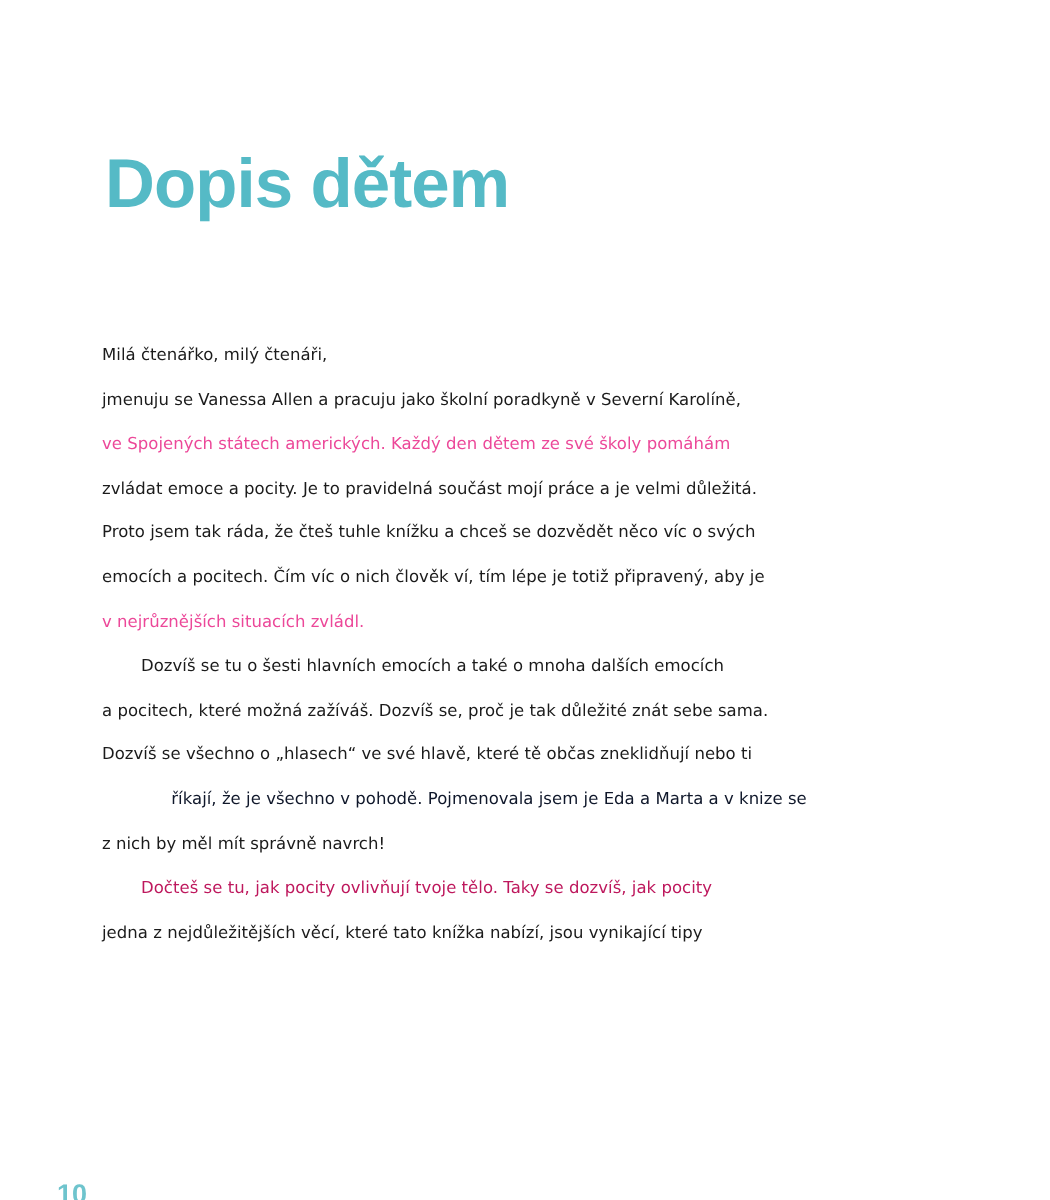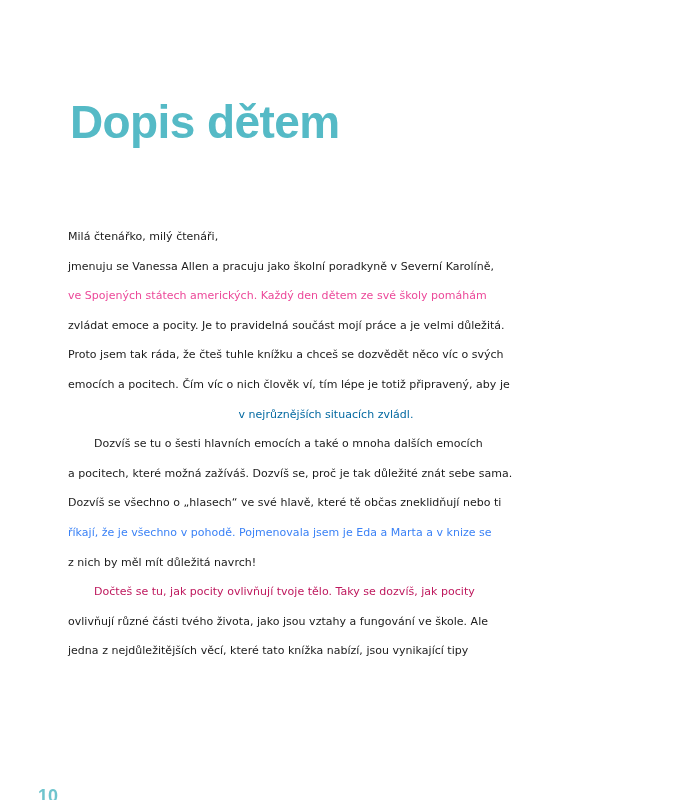--- a/index.html
+++ b/index.html
@@ -82,26 +82,25 @@
 
   <h1 class="page-title" style="color: rgb(85, 186, 198);">Dopis dětem</h1>
 
   <div class="letter-body">
       <div class="letter-line" style="color: rgb(27, 27, 27);">Milá čtenářko, milý čtenáři,</div>
       <div class="letter-line" style="color: rgb(27, 27, 27);">jmenuju se Vanessa Allen a pracuju jako školní poradkyně v Severní Karolíně,</div>
       <div class="letter-line" style="color: #ec4899;">ve Spojených státech amerických. Každý den dětem ze své školy pomáhám</div>
       <div class="letter-line" style="color: rgb(27, 27, 27);">zvládat emoce a pocity. Je to pravidelná součást mojí práce a je velmi důležitá.</div>
       <div class="letter-line" style="color: rgb(27, 27, 27);">Proto jsem tak ráda, že čteš tuhle knížku a chceš se dozvědět něco víc o svých</div>
       <div class="letter-line" style="color: rgb(27, 27, 27);">emocích a pocitech. Čím víc o nich člověk ví, tím lépe je totiž připravený, aby je</div>
-      <div class="letter-line" style="color: #0369a1; text-align: center;">v nejrůznějších situacích zvládl.</div>
+      <div class="letter-line" style="color: #ec4899;">v nejrůznějších situacích zvládl.</div>
       <div class="letter-line indent" style="color: rgb(27, 27, 27);">Dozvíš se tu o šesti hlavních emocích a také o mnoha dalších emocích</div>
       <div class="letter-line" style="color: rgb(27, 27, 27);">a pocitech, které možná zažíváš. Dozvíš se, proč je tak důležité znát sebe sama.</div>
       <div class="letter-line" style="color: rgb(27, 27, 27);">Dozvíš se všechno o „hlasech“ ve své hlavě, které tě občas zneklidňují nebo ti</div>
-      <div class="letter-line" style="color: #3b82f6;">říkají, že je všechno v pohodě. Pojmenovala jsem je Eda a Marta a v knize se</div>
-      <div class="letter-line" style="color: rgb(27, 27, 27);">z nich by měl mít důležitá navrch!</div>
+      <div class="letter-line" style="color: #0f172a; text-align: center;">říkají, že je všechno v pohodě. Pojmenovala jsem je Eda a Marta a v knize se</div>
+      <div class="letter-line" style="color: rgb(27, 27, 27);">z nich by měl mít správně navrch!</div>
       <div class="letter-line indent" style="color: #be185d;">Dočteš se tu, jak pocity ovlivňují tvoje tělo. Taky se dozvíš, jak pocity</div>
-      <div class="letter-line" style="color: rgb(27, 27, 27);">ovlivňují různé části tvého života, jako jsou vztahy a fungování ve škole. Ale</div>
       <div class="letter-line" style="color: rgb(27, 27, 27);">jedna z nejdůležitějších věcí, které tato knížka nabízí, jsou vynikající tipy</div>
     </div>
 
   <div class="page-number" style="color: rgb(110, 196, 205);">10</div>
 
 </div>
 
 </body></html>

